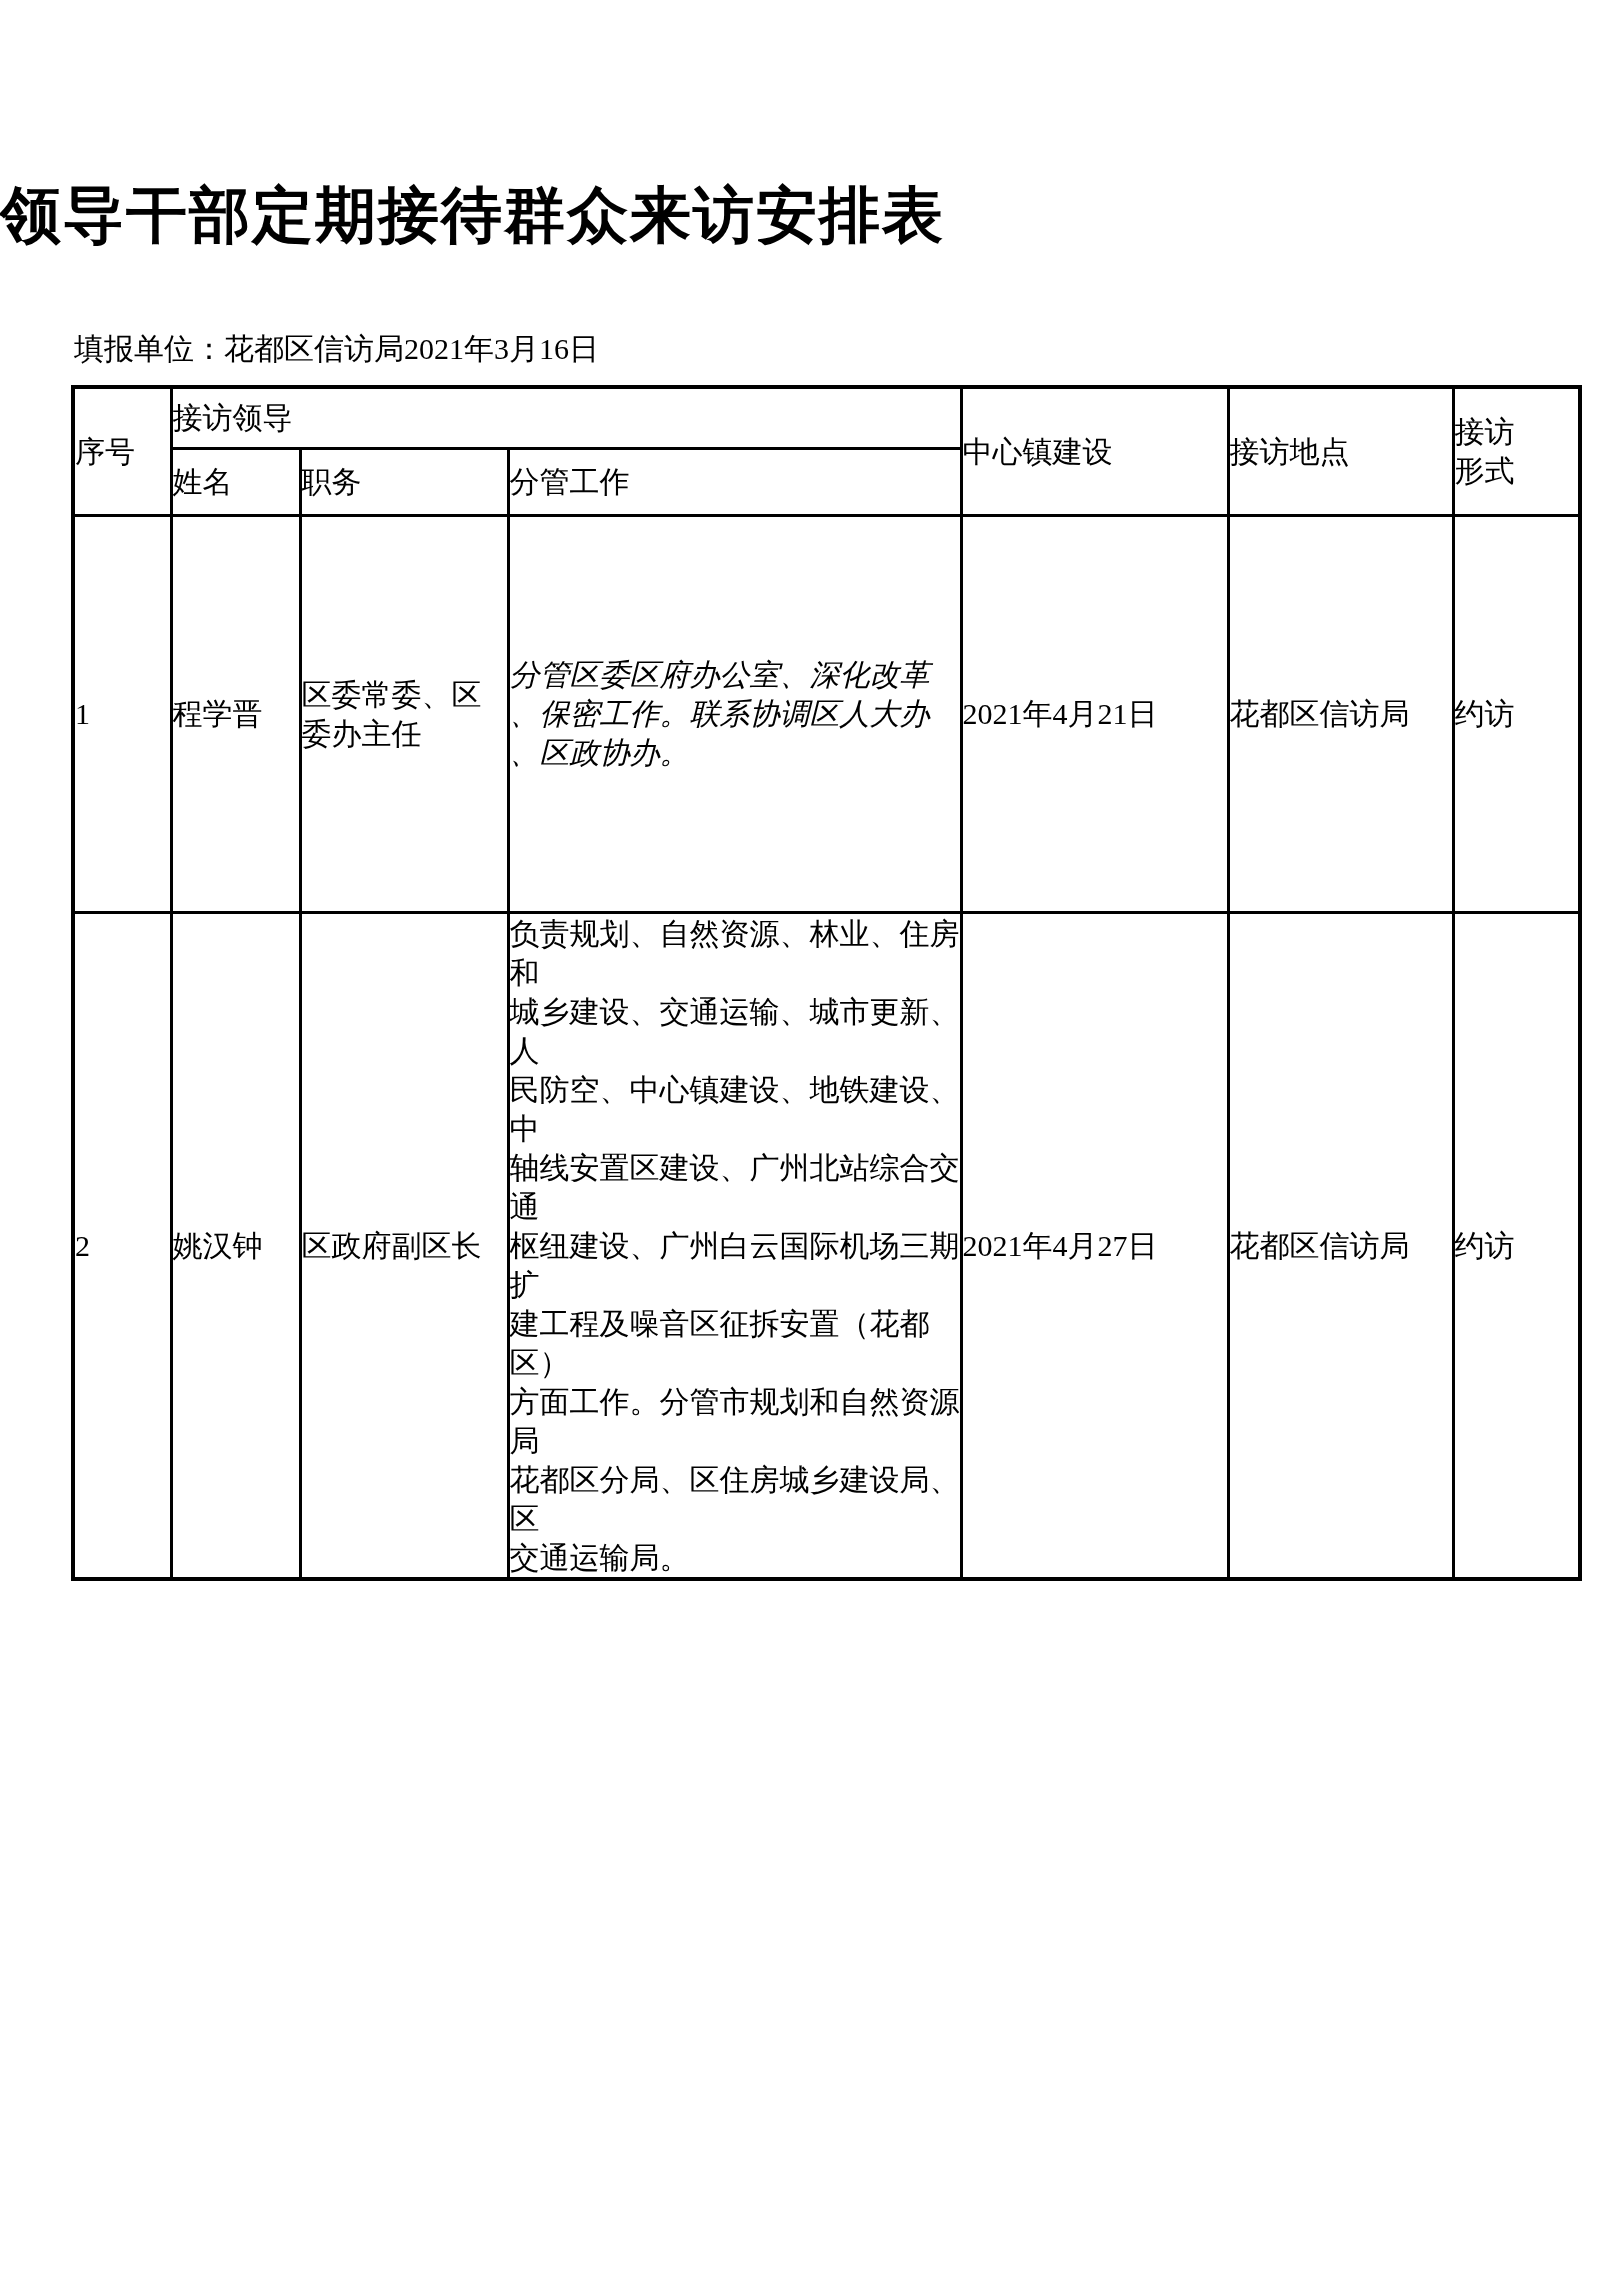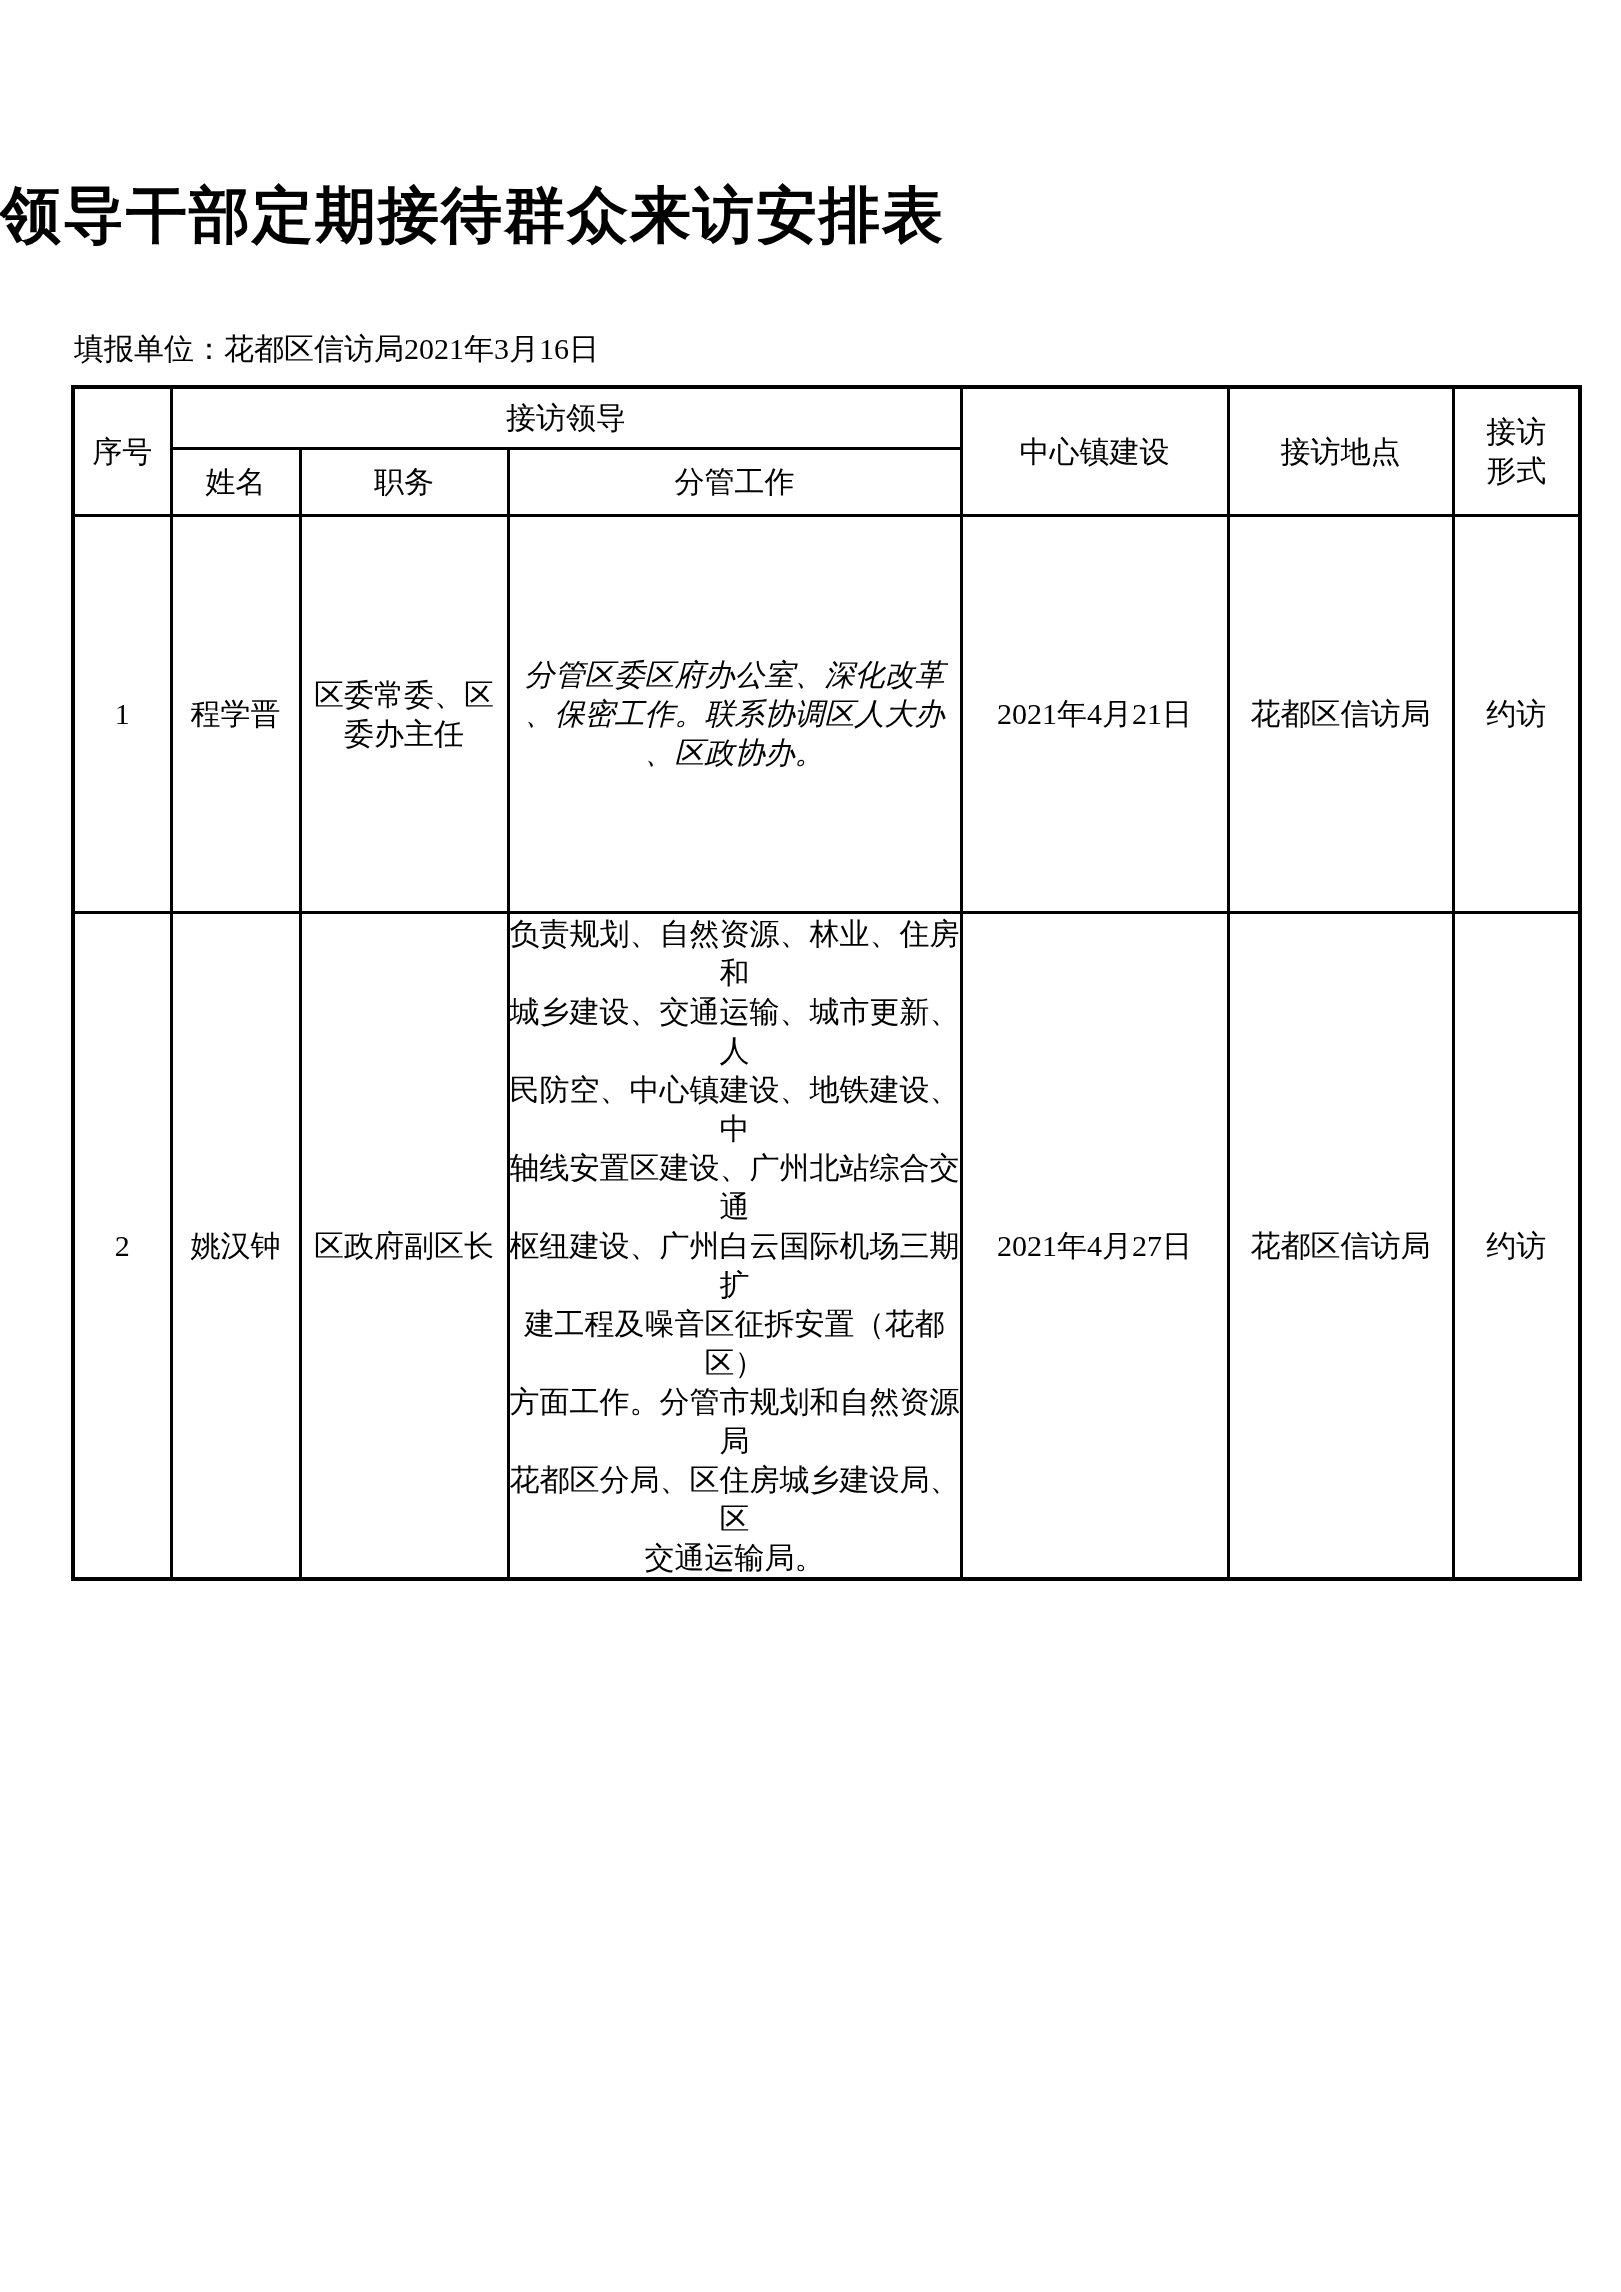--- a/index.html
+++ b/index.html
@@ -45,21 +45,21 @@
     width: 1507px;
     border-collapse: collapse;
     table-layout: fixed;
     border: 4.9px solid #000;
   }
   table.schedule th,
   table.schedule td {
     border: 3.9px solid #000;
     font-weight: normal;
     font-size: 30px;
-    text-align: center;
+    text-align: left;
     vertical-align: middle;
     padding: 0;
     overflow: hidden;
     line-height: 39px;
   }
   .preline { white-space: pre-line; }
   td.position-multiline {
     text-align: left;
     padding: 0 11.8px;
     line-height: 45px;

